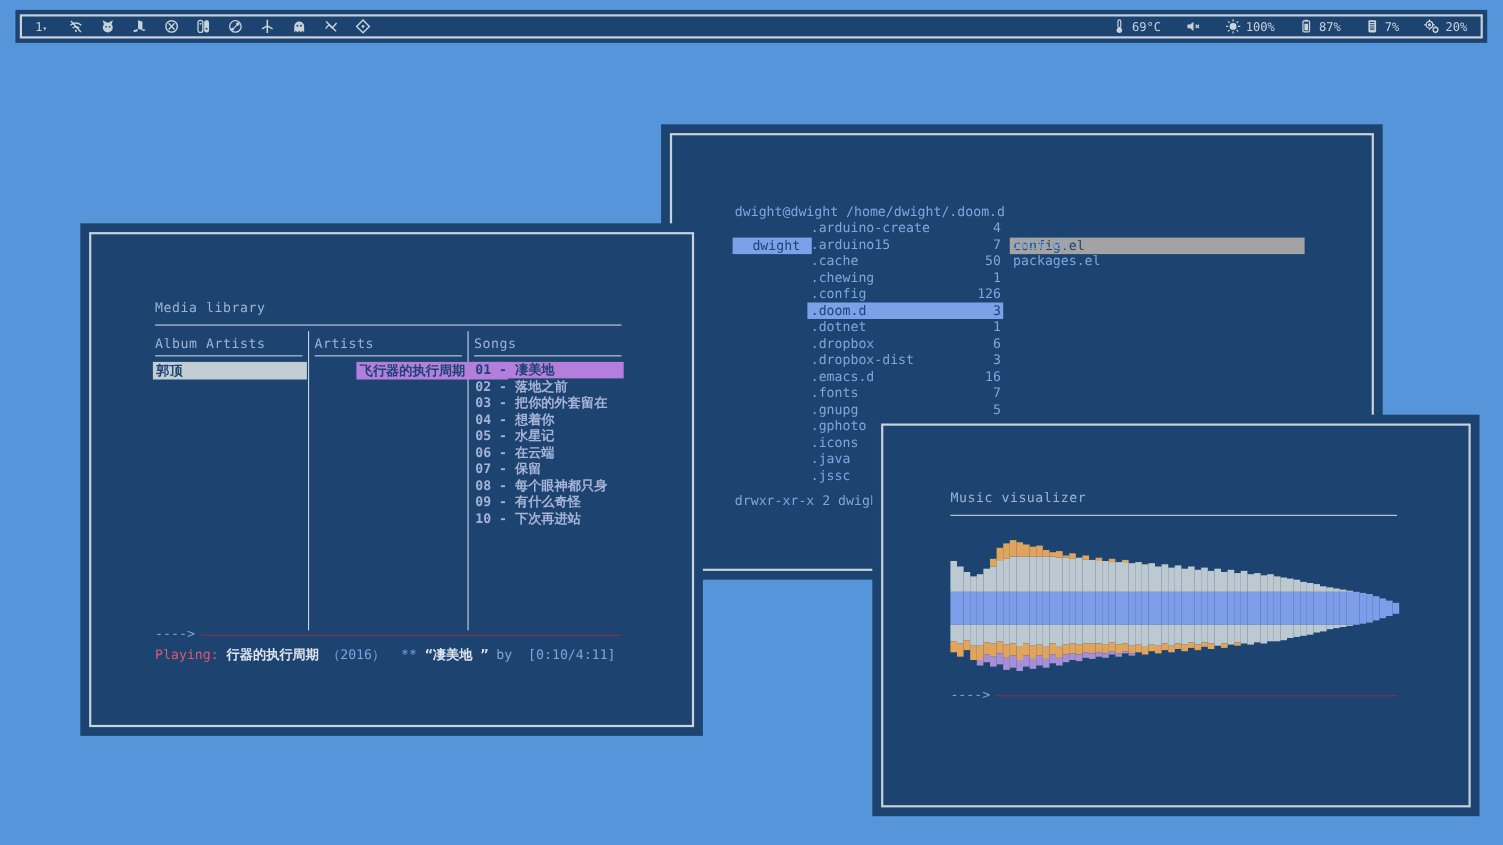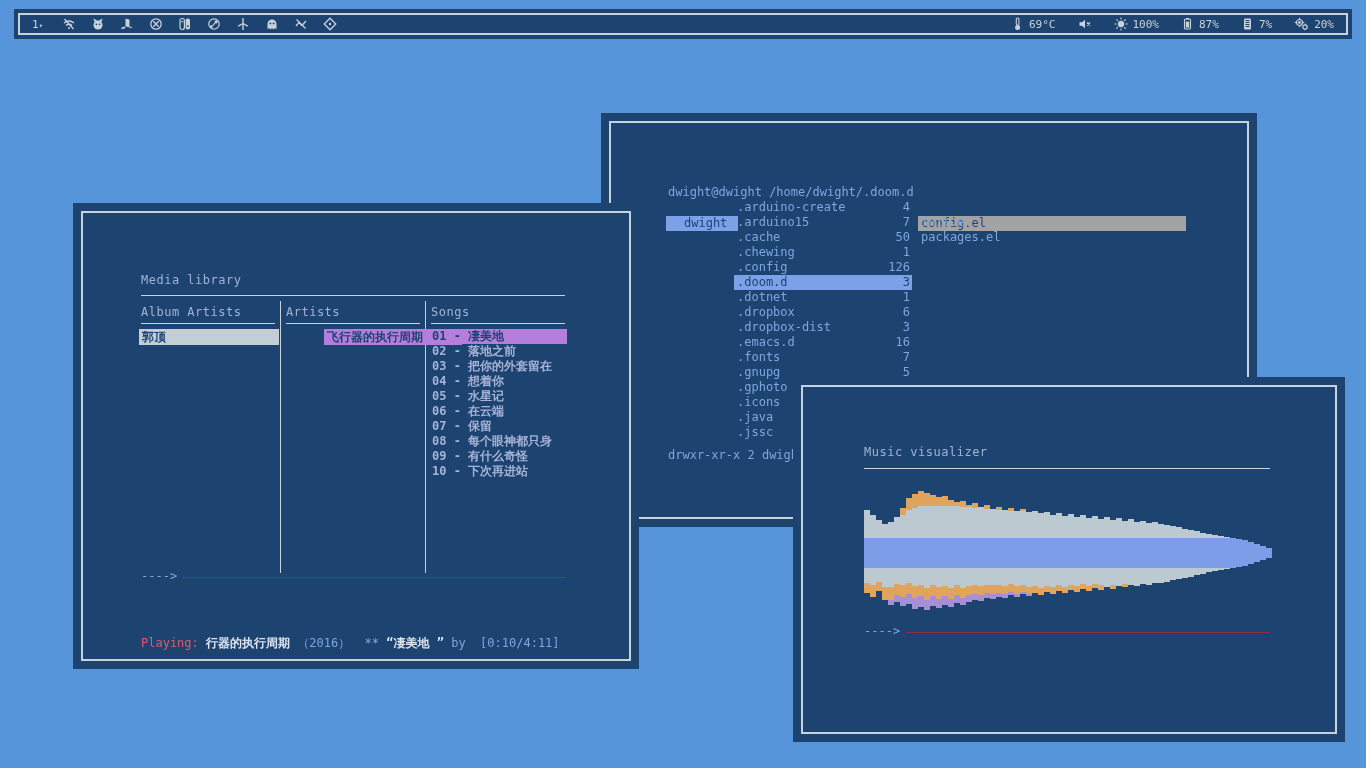--- a/index.html
+++ b/index.html
@@ -283,21 +283,21 @@
         <div class="row song-row" style="left: 346px; top: 176px;">05 - 水星记</div>
         <div class="row song-row" style="left: 346px; top: 191px;">06 - 在云端</div>
         <div class="row song-row" style="left: 346px; top: 206px;">07 - 保留</div>
         <div class="row song-row" style="left: 346px; top: 221px;">08 - 每个眼神都只身</div>
         <div class="row song-row" style="left: 346px; top: 236px;">09 - 有什么奇怪</div>
         <div class="row song-row" style="left: 346px; top: 251px;">10 - 下次再进站</div>
       </div>
 
     <div class="arrow" style="position:absolute; left:58px; top:356px;">----&gt;</div>
     <div class="redline" style="left:100px; top:364px; width:382px;"></div>
-    <div class="playing-line" id="media-playing" style="left:58px; top:374px;margin-top:48px;"><span class="seg-red">Playing:</span><span class="seg-white"> 行器的执行周期</span><span class="seg-blue"> （2016）</span><span class="seg-blue">  ** </span><span class="seg-white">“凄美地 ”</span><span class="seg-blue"> by </span><span class="seg-blue"> [0:10/4:11]</span></div>
+    <div class="playing-line" id="media-playing" style="left:58px; top:374px;"><span class="seg-red">Playing:</span><span class="seg-white"> 行器的执行周期</span><span class="seg-blue"> （2016）</span><span class="seg-blue">  ** </span><span class="seg-white">“凄美地 ”</span><span class="seg-blue"> by </span><span class="seg-blue"> [0:10/4:11]</span></div>
   </div>
 </div>
 
 <div id="vis-win" class="window">
   <div class="win-content">
     <div class="tui-label" style="position:absolute; left:61px; top:58px;">Music visualizer</div>
     <div class="hline" style="left:61px; top:81px; width:406px;"></div>
 
     <div id="wave">
         <div class="wcol" style="left: 0px;">

